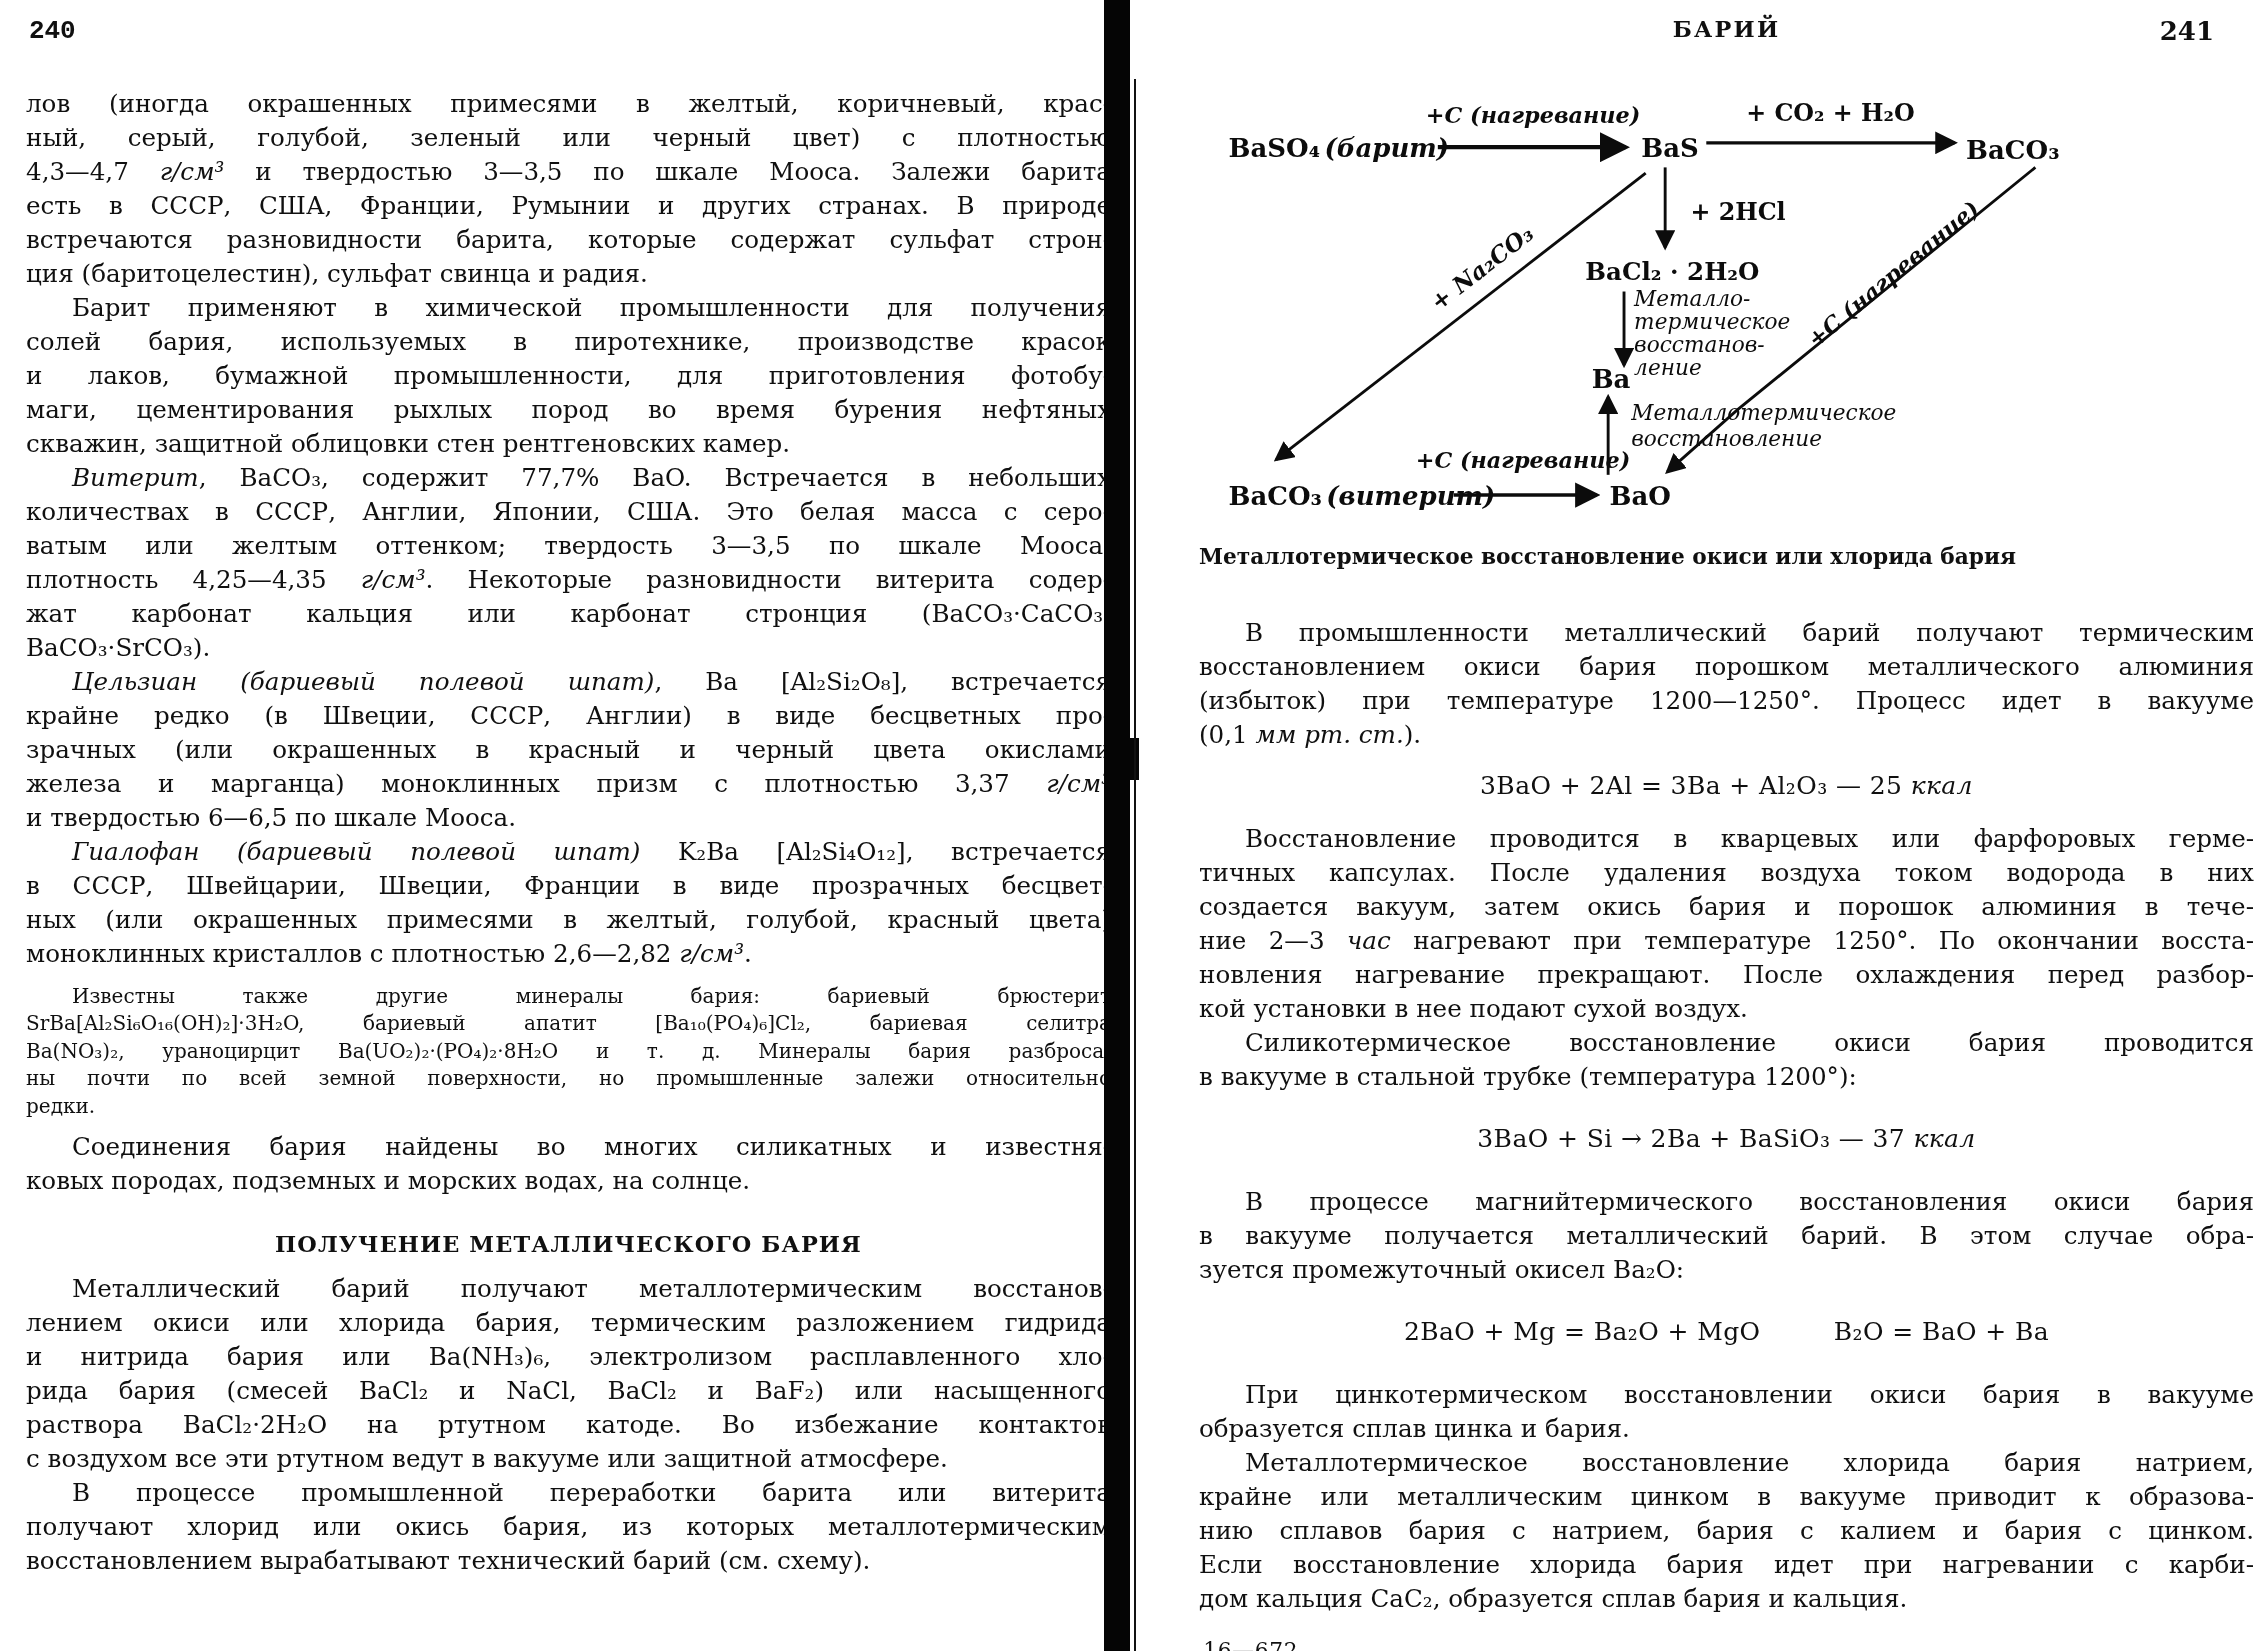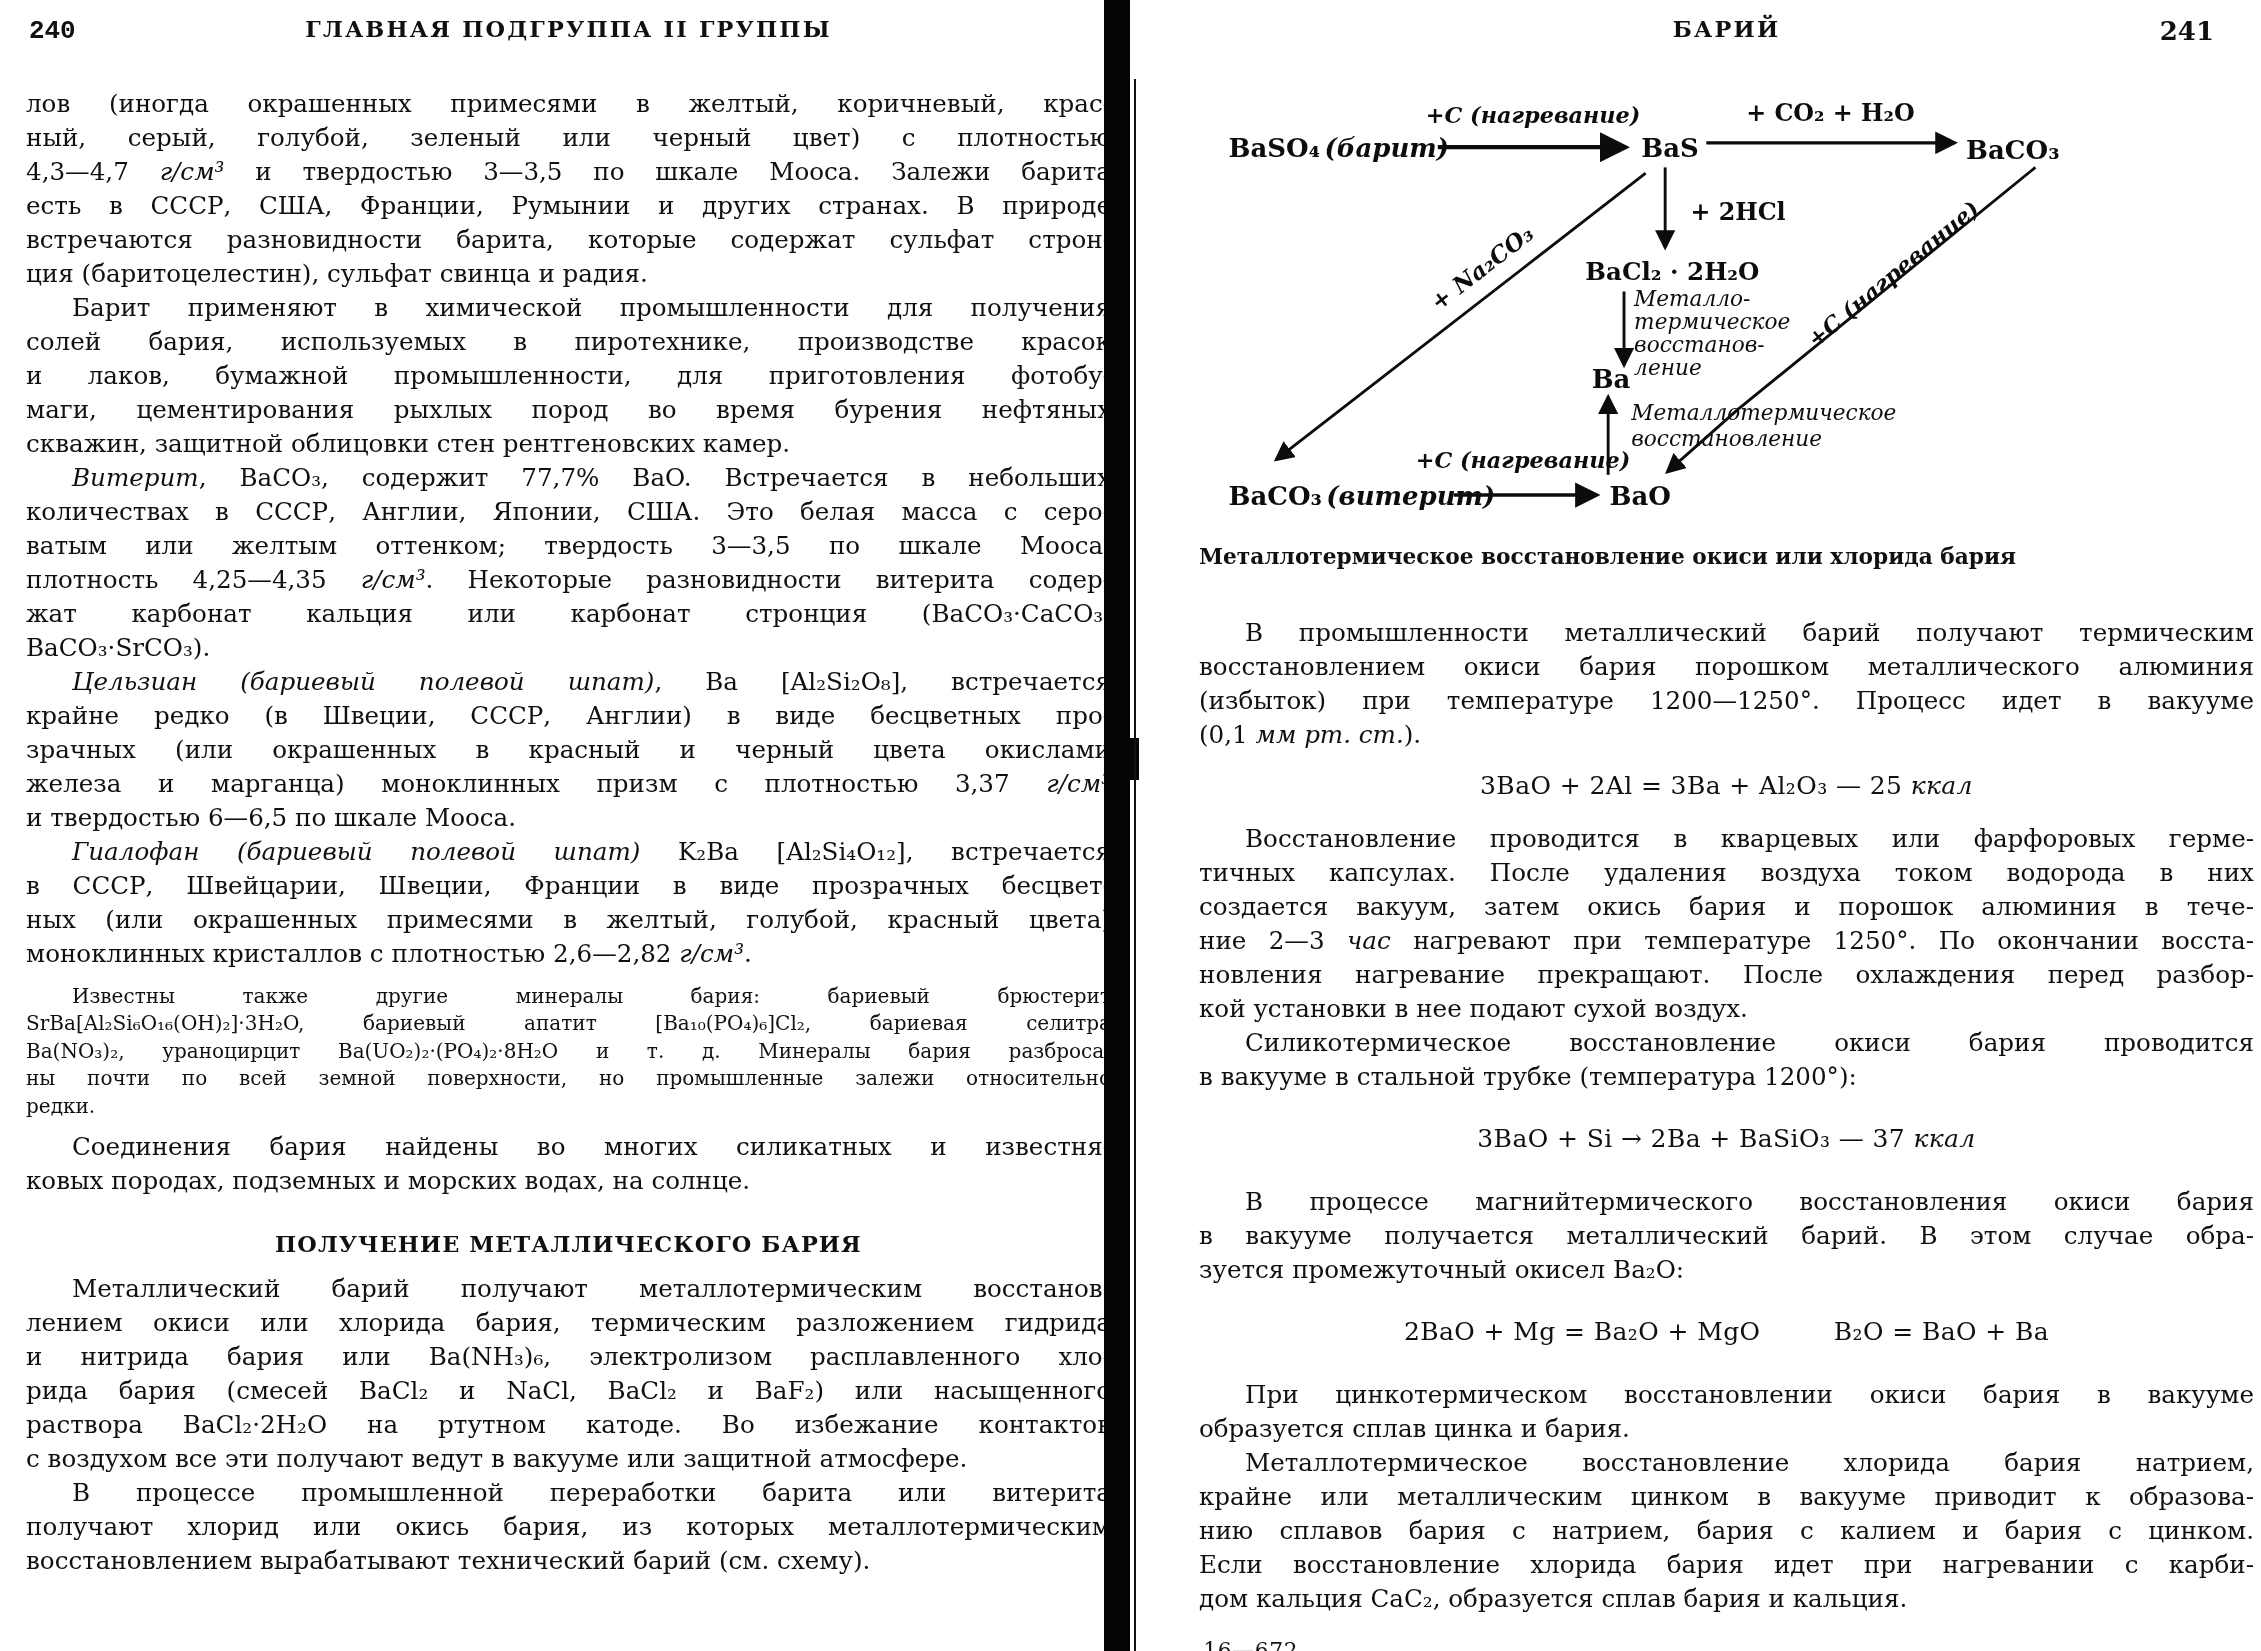--- a/index.html
+++ b/index.html
@@ -39,21 +39,20 @@
   .gutter-bump{position:absolute;left:1126px;top:738px;width:13px;height:42px;background:#050505;}
   .gutter-line{position:absolute;left:1134px;top:79px;width:2.2px;height:1572px;background:#111;}
   i{font-style:italic;}
 </style>
 </head>
 <body>
 
 <section class="page page-left">
   <header class="pagehead">
     <span class="page-num pn-left">240</span>
-    <div class="running-title">ГЛАВНАЯ ПОДГРУППА II ГРУППЫ</div>
   </header>
   <div class="body-left">
     <div class="para noindent">
         <div class="line first">лов (иногда окрашенных примесями в желтый, коричневый, крас-</div>
         <div class="line">ный, серый, голубой, зеленый или черный цвет) с плотностью</div>
         <div class="line">4,3—4,7 <i>г/см³</i> и твердостью 3—3,5 по шкале Мооса. Залежи барита</div>
         <div class="line">есть в СССР, США, Франции, Румынии и других странах. В природе</div>
         <div class="line">встречаются разновидности барита, которые содержат сульфат строн-</div>
         <div class="line last">ция (баритоцелестин), сульфат свинца и радия.</div>
       </div>
@@ -96,21 +95,21 @@
         <div class="line first">Соединения бария найдены во многих силикатных и известня-</div>
         <div class="line last">ковых породах, подземных и морских водах, на солнце.</div>
       </div>
     <h2 class="section-heading">ПОЛУЧЕНИЕ МЕТАЛЛИЧЕСКОГО БАРИЯ</h2>
     <div class="para">
         <div class="line first">Металлический барий получают металлотермическим восстанов-</div>
         <div class="line">лением окиси или хлорида бария, термическим разложением гидрида</div>
         <div class="line">и нитрида бария или Ba(NH₃)₆, электролизом расплавленного хло-</div>
         <div class="line">рида бария (смесей BaCl₂ и NaCl, BaCl₂ и BaF₂) или насыщенного</div>
         <div class="line">раствора BaCl₂·2H₂O на ртутном катоде. Во избежание контактов</div>
-        <div class="line last">с воздухом все эти получают ведут в вакууме или защитной атмосфере.</div>
+        <div class="line last">с воздухом все эти ртутном ведут в вакууме или защитной атмосфере.</div>
       </div>
     <div class="para">
         <div class="line first">В процессе промышленной переработки барита или витерита</div>
         <div class="line">получают хлорид или окись бария, из которых металлотермическим</div>
         <div class="line last">восстановлением вырабатывают технический барий (см. схему).</div>
       </div>
   </div>
 </section>
 
 <div class="gutter-strip"></div>

